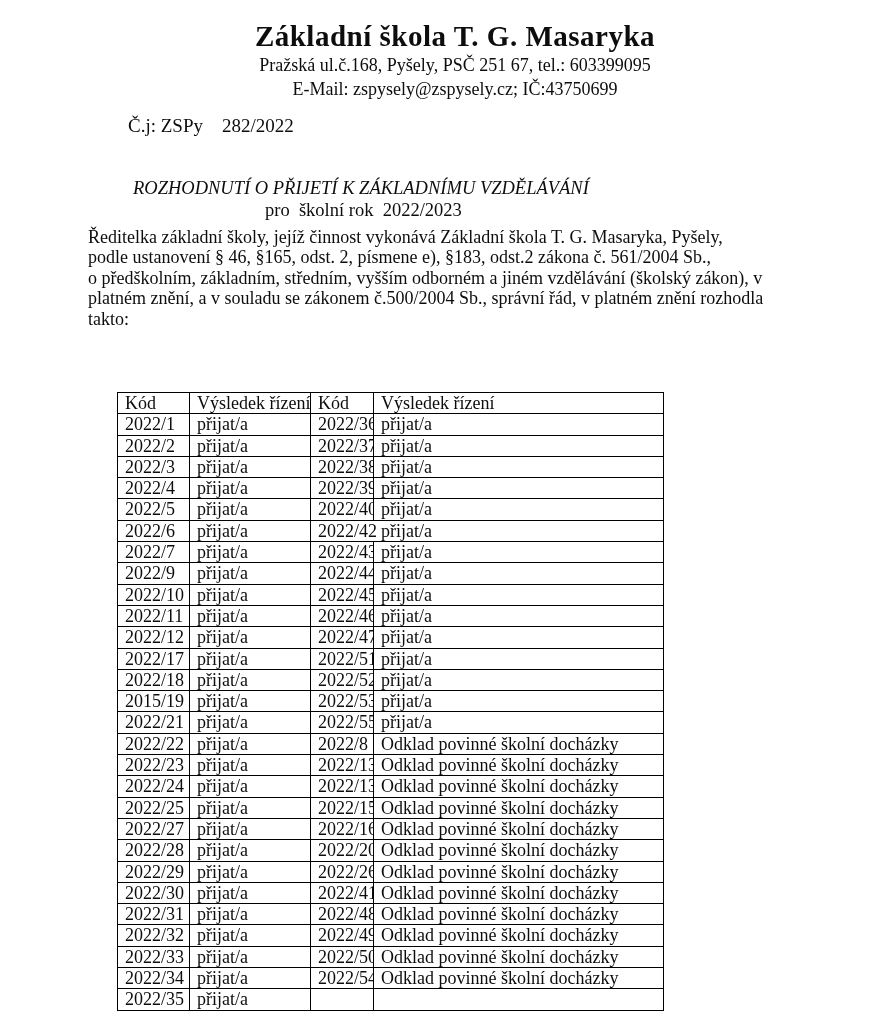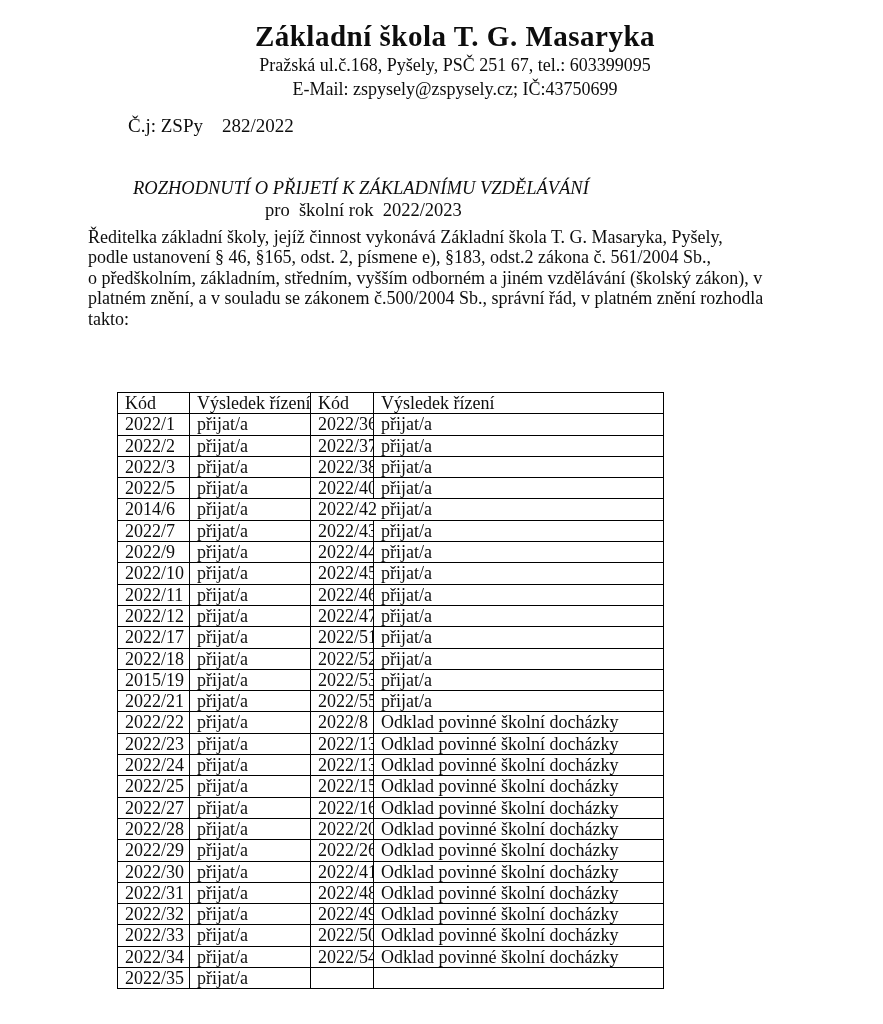--- a/index.html
+++ b/index.html
@@ -137,27 +137,33 @@
           <td>2022/37</td>
           <td>přijat/a</td>
         </tr>
         <tr>
           <td>2022/3</td>
           <td>přijat/a</td>
           <td>2022/38</td>
           <td>přijat/a</td>
         </tr>
         <tr>
+          <td>2022/4</td>
+          <td>přijat/a</td>
+          <td>2022/39</td>
+          <td>přijat/a</td>
+        </tr>
+        <tr>
           <td>2022/5</td>
           <td>přijat/a</td>
           <td>2022/40</td>
           <td>přijat/a</td>
         </tr>
         <tr>
-          <td>2014/6</td>
+          <td>2022/6</td>
           <td>přijat/a</td>
           <td colspan="2"><span class="mcode">2022/42</span><span>přijat/a</span></td>
         </tr>
         <tr>
           <td>2022/7</td>
           <td>přijat/a</td>
           <td>2022/43</td>
           <td>přijat/a</td>
         </tr>
         <tr>

